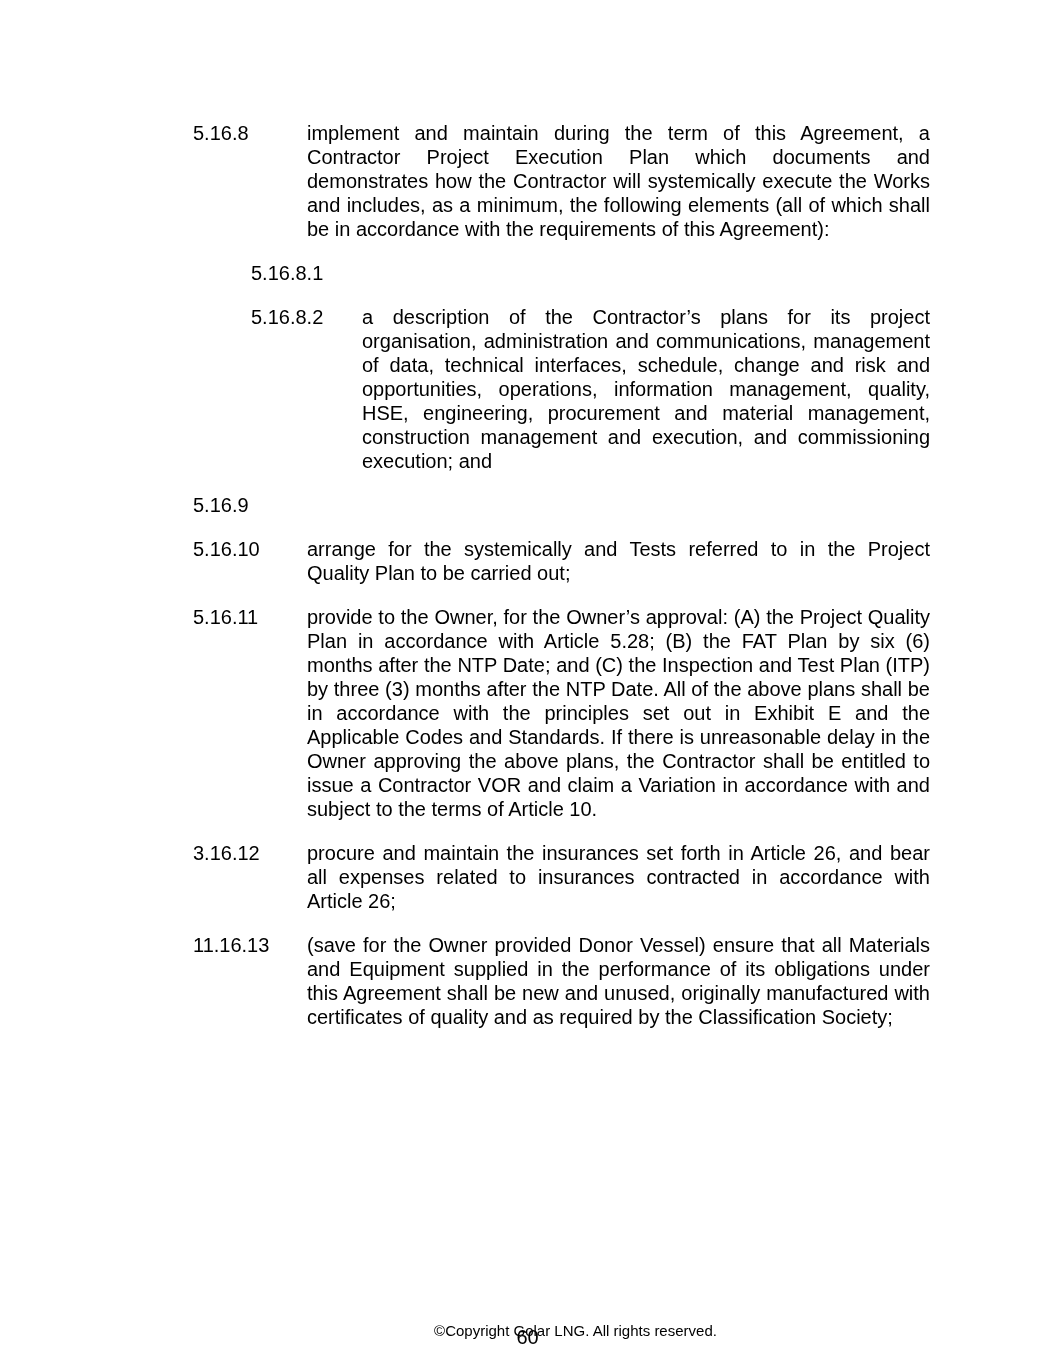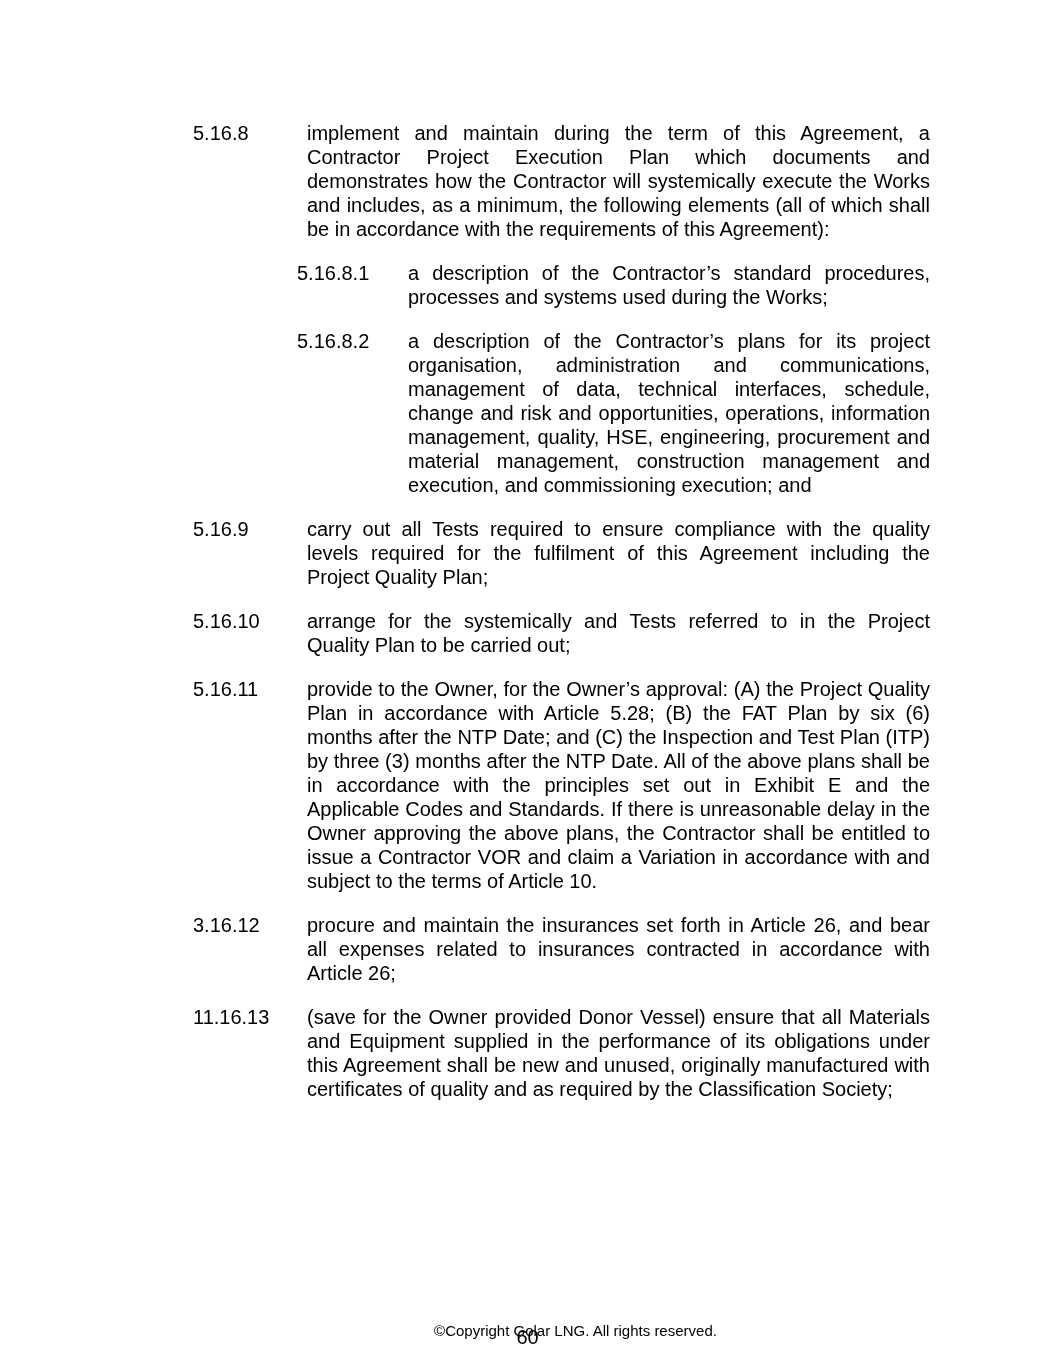--- a/index.html
+++ b/index.html
@@ -29,21 +29,21 @@
     align-items: flex-start;
     margin: 0 0 20px 0;
   }
   .clause .num {
     flex: 0 0 auto;
   }
   .clause.l1 .num {
     width: 114px;
   }
   .clause.l2 {
-    margin-left: 104px;
+    margin-left: 58px;
   }
   .clause.l2 .num {
     width: 111px;
   }
   .clause .text {
     margin: 0;
     flex: 1 1 auto;
     text-align: justify;
     text-align-last: left;
   }
@@ -74,32 +74,30 @@
 
   <section class="content">
 
     <div class="clause l1">
       <span class="num">5.16.8</span>
       <p class="text">implement and maintain during the term of this Agreement, a Contractor Project Execution Plan which documents and demonstrates how the Contractor will systemically execute the Works and includes, as a minimum, the following elements (all of which shall be in accordance with the requirements of this Agreement):</p>
     </div>
 
     <div class="clause l2">
       <span class="num">5.16.8.1</span>
-      <p class="text">a description of the Contractor’s standard procedures, processes and systems used during the Works;</p>
     </div>
 
     <div class="clause l2">
       <span class="num">5.16.8.2</span>
       <p class="text">a description of the Contractor’s plans for its project organisation, administration and communications, management of data, technical interfaces, schedule, change and risk and opportunities, operations, information management, quality, HSE, engineering, procurement and material management, construction management and execution, and commissioning execution; and</p>
     </div>
 
 
     <div class="clause l1">
       <span class="num">5.16.9</span>
-      <p class="text">carry out all Tests required to ensure compliance with the quality levels required for the fulfilment of this Agreement including the Project Quality Plan;</p>
     </div>
 
     <div class="clause l1">
       <span class="num">5.16.10</span>
       <p class="text">arrange for the systemically and Tests referred to in the Project Quality Plan to be carried out;</p>
     </div>
 
     <div class="clause l1">
       <span class="num">5.16.11</span>
       <p class="text">provide to the Owner, for the Owner’s approval: (A) the Project Quality Plan in accordance with Article 5.28; (B) the FAT Plan by six (6) months after the NTP Date; and (C) the Inspection and Test Plan (ITP) by three (3) months after the NTP Date. All of the above plans shall be in accordance with the principles set out in Exhibit E and the Applicable Codes and Standards.  If there is unreasonable delay in the Owner approving the above plans, the Contractor shall be entitled to issue a Contractor VOR and claim a Variation in accordance with and subject to the terms of  Article 10.</p>

